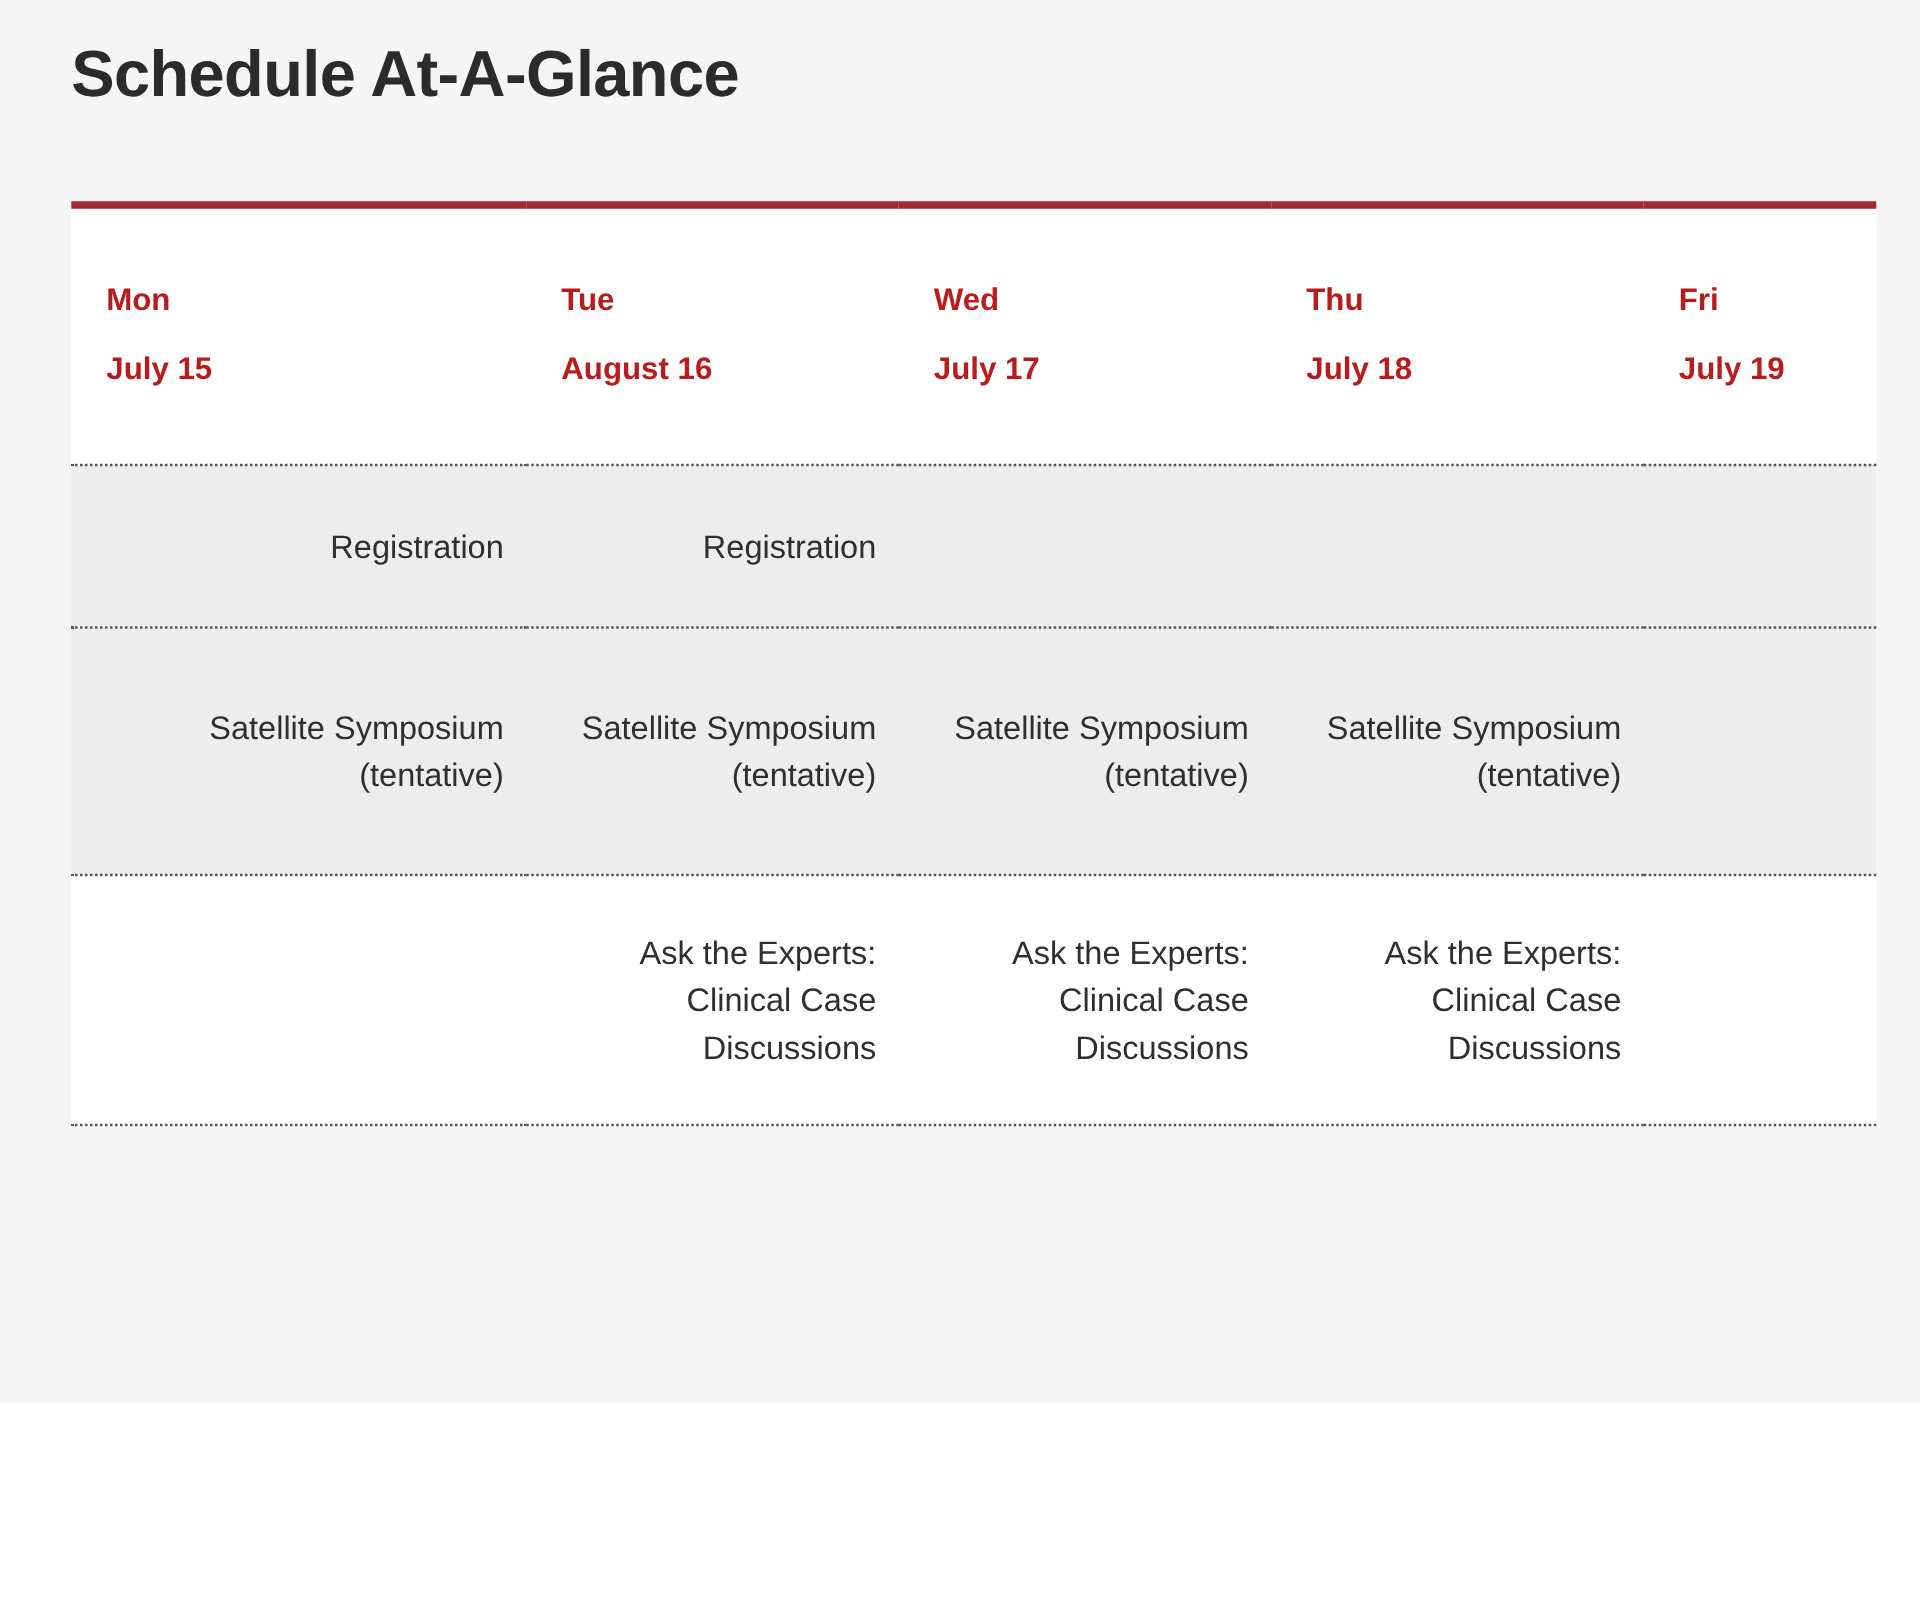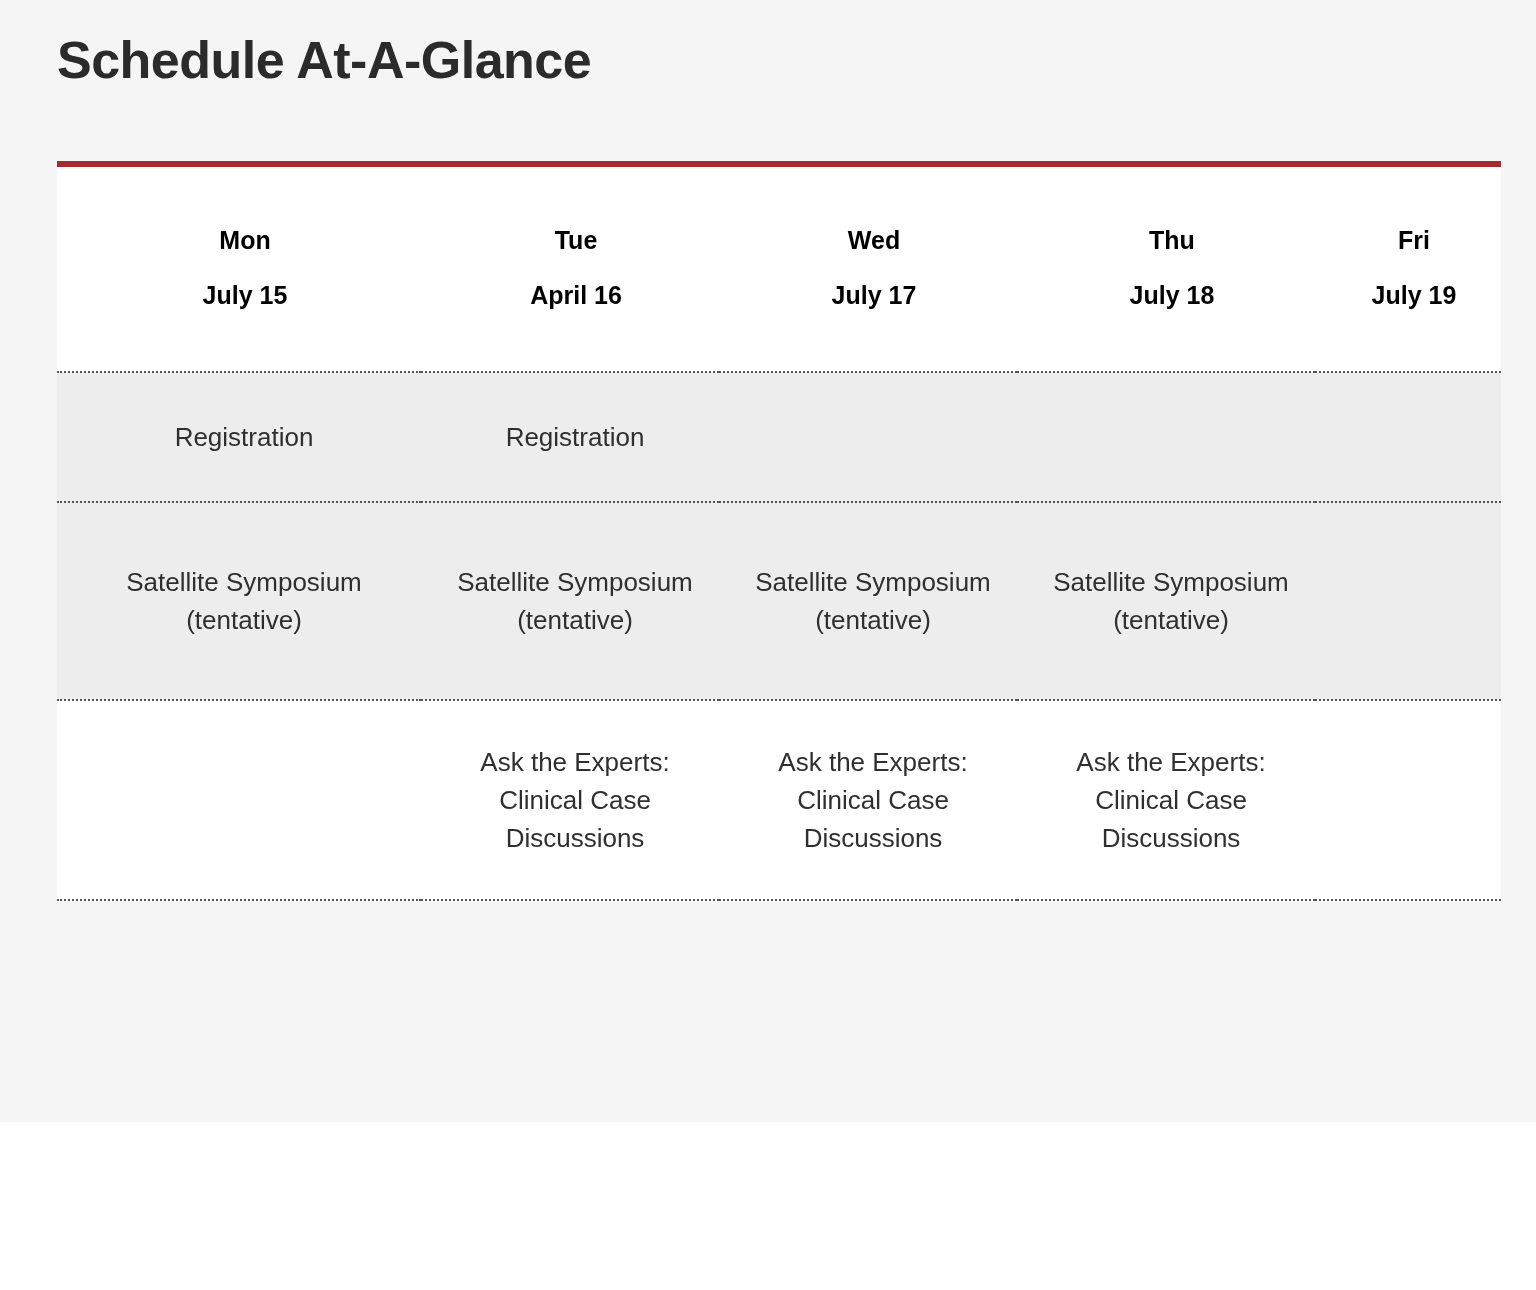--- a/index.html
+++ b/index.html
@@ -66,35 +66,35 @@
     border-top: 6px solid #a52a2f;
   }
 
   .schedule-table col.c-mon { width: 364px; }
   .schedule-table col.c-tue { width: 298px; }
   .schedule-table col.c-wed { width: 298px; }
   .schedule-table col.c-thu { width: 298px; }
   .schedule-table col.c-fri { width: 186px; }
 
   thead th {
-    text-align: center;
+    text-align: left;
     vertical-align: top;
     padding: 56px 16px 58px 28px;
     font-size: 25px;
     line-height: 1.42;
     font-weight: bold;
-    color: #000000;
+    color: #b91c1c;
     background: #ffffff;
     border-bottom: 2px dotted #555555;
   }
   thead th .dow { display: block; }
   thead th .date { display: block; margin-top: 19px; }
 
   tbody td {
-    text-align: center;
+    text-align: right;
     vertical-align: middle;
     padding: 18px 18px 18px 28px;
     font-size: 26px;
     line-height: 1.47;
     font-weight: normal;
     color: #2f2f2f;
     border-bottom: 2px dotted #555555;
   }
 
   tbody tr.band-gray td { background: #ededed; }
@@ -125,21 +125,21 @@
           <col class="c-fri">
         </colgroup>
         <thead>
           <tr>
             <th>
               <span class="dow">Mon</span>
               <span class="date">July 15</span>
             </th>
             <th>
               <span class="dow">Tue</span>
-              <span class="date">April 16</span>
+              <span class="date">August 16</span>
             </th>
             <th>
               <span class="dow">Wed</span>
               <span class="date">July 17</span>
             </th>
             <th>
               <span class="dow">Thu</span>
               <span class="date">July 18</span>
             </th>
             <th>

